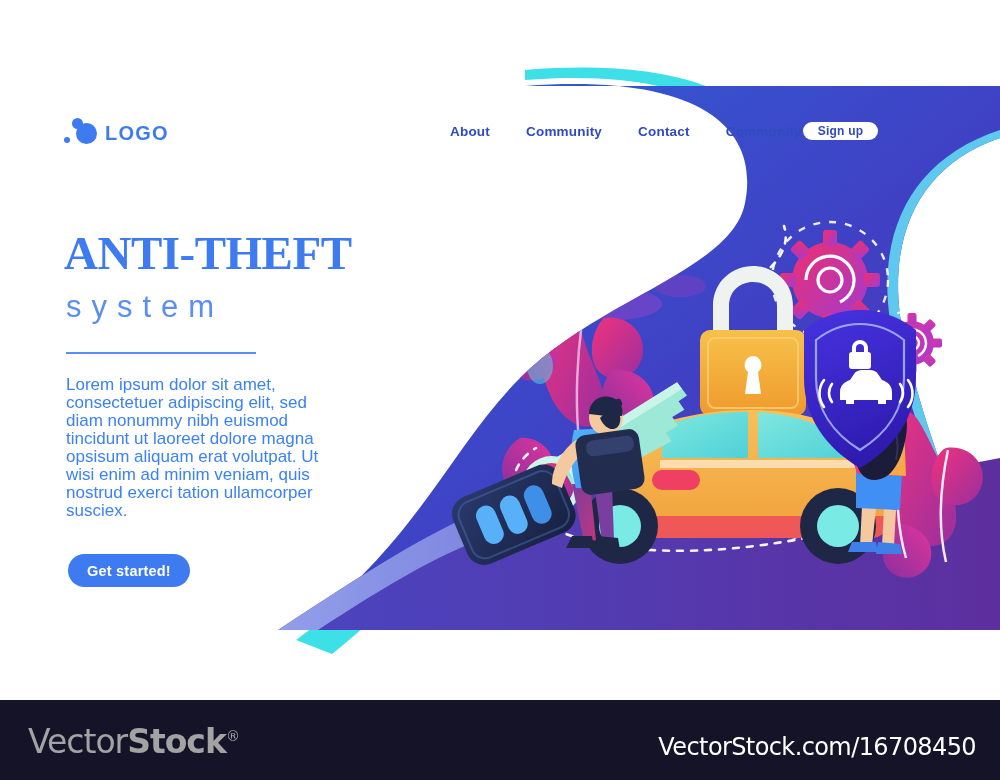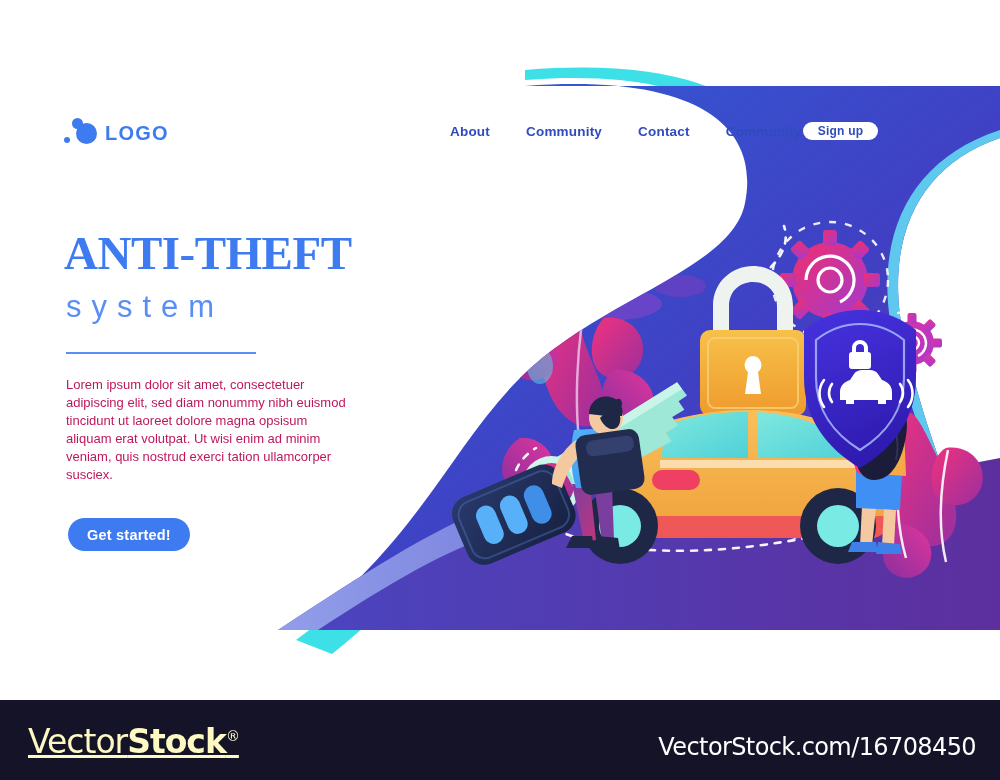--- a/index.html
+++ b/index.html
@@ -72,40 +72,40 @@
   }
   #hero-subtitle{
     font-size:31px;font-weight:normal;color:#5a8ef5;
     letter-spacing:10px;line-height:1;margin:14px 0 0 2px;
   }
   #hero-rule{
     width:190px;height:2px;background:#5a8ef5;margin:30px 0 0 2px;
   }
   #hero-body{
     margin:22px 17px 0 2px;width:280px;
-    font-size:13px;line-height:18px;color:#be185d;
+    font-size:17px;line-height:18px;color:#3b82f6;
   }
   #cta{
     margin:34px 0 0 4px;
     width:122px;height:33px;border-radius:20px;background:#3e7bf0;
     display:flex;align-items:center;justify-content:center;
     color:#ffffff;font-size:14.5px;font-weight:bold;cursor:pointer;
     letter-spacing:.2px;
   }
 
   
   #footer{
     position:absolute;left:0;top:700px;width:1000px;height:80px;
     background:#151327;
   }
   #wm-logo{
     position:absolute;left:28px;top:22px;
-    font-size:33px;color:#fef9c3;
+    font-size:33px;color:#a3a3a3;
     font-family:"DejaVu Sans", sans-serif;
-    letter-spacing:-1px;white-space:nowrap;text-decoration:underline;
+    letter-spacing:-1px;white-space:nowrap;
   }
   #wm-logo .b{font-weight:bold;}
   #wm-logo .r{font-size:14px;vertical-align:super;}
   #wm-url{
     position:absolute;right:24px;top:33px;
     font-size:24px;color:#ffffff;letter-spacing:-.6px;
     font-family:"DejaVu Sans", sans-serif;white-space:nowrap;
   }
 </style>
 </head>

